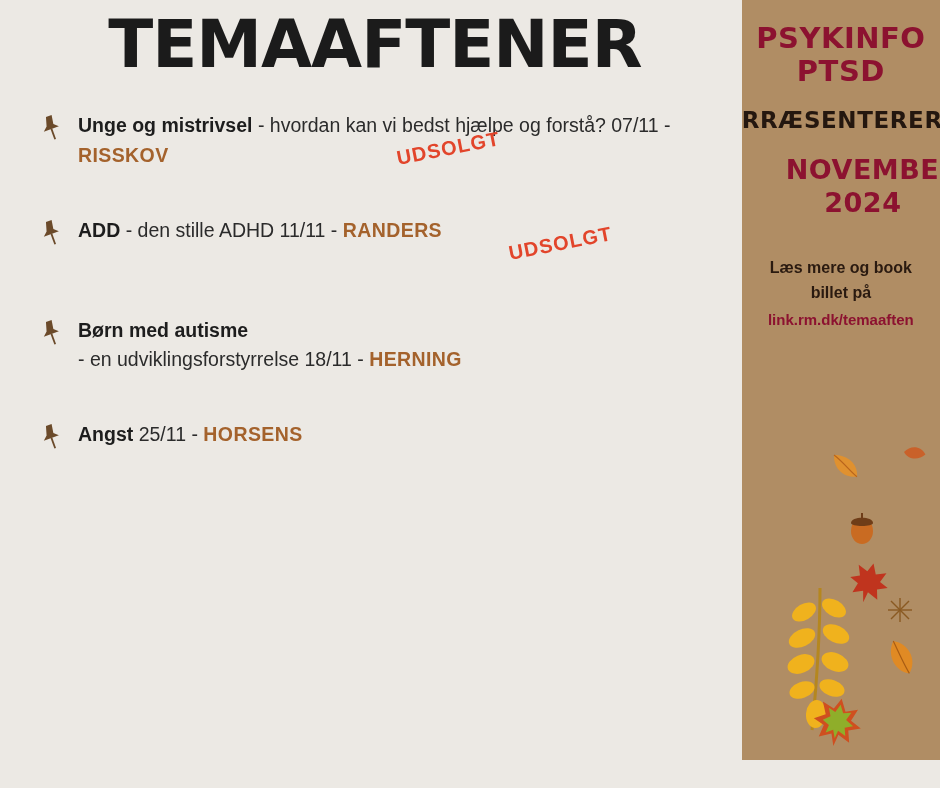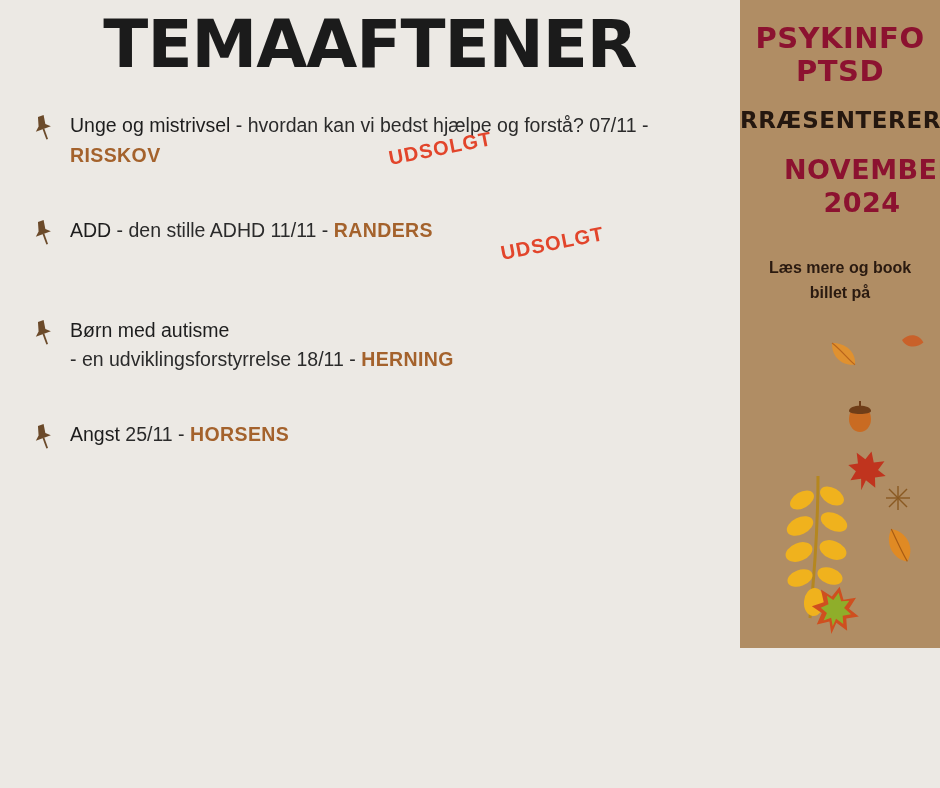--- a/index.html
+++ b/index.html
@@ -20,20 +20,21 @@
     background: #ece9e4;
     display: flex;
   }
   
   .left {
     position: relative;
     width: 740px;
     height: 788px;
     background: #ece9e4;
     box-sizing: border-box;
+    margin-left: 8px;
   }
   .title {
     margin: 0;
     padding: 10px 0 0 0;
     text-align: center;
     font-family: "DejaVu Sans", sans-serif;
     font-weight: bold;
     font-size: 66px;
     letter-spacing: -1px;
     color: #1b1b1b;
@@ -57,21 +58,21 @@
     width: 30px;
     height: 30px;
   }
   .ev-line {
     font-size: 19.5px;
     line-height: 1.5;
     color: #2b2b2b;
     font-family: "Liberation Sans", sans-serif;
   }
   .ev-title {
-    font-weight: normal;
+    font-weight: bold;
     color: #1d1d1d;
   }
   .ev-place {
     color: #a4622c;
     font-weight: bold;
     letter-spacing: 0.4px;
   }
   .sold {
     position: absolute;
     color: #e2452b;
@@ -81,21 +82,21 @@
     transform: rotate(-11deg);
     font-family: "Liberation Sans", sans-serif;
   }
   .sold-1 { left: 388px; top: 26px; }
   .sold-2 { left: 500px; top: 16px; }
 
   
   .right {
     position: relative;
     width: 200px;
-    height: 648px;
+    height: 760px;
     background: #b08d64;
     text-align: center;
     box-sizing: border-box;
     padding-top: 22px;
     overflow: hidden;
   }
   .brand {
     font-family: "DejaVu Sans", sans-serif;
     font-weight: bold;
     font-size: 29px;
@@ -224,20 +225,21 @@
       <div>PSYKINFO</div>
       <div>PTSD</div>
     </div>
     <div class="presents">RRÆSENTERER</div>
     <div class="month">
       <div>NOVEMBER</div>
       <div>2024</div>
     </div>
     <div class="booking">
       <span>Læs mere og book billet på</span>
+      <span class="link">link.rm.dk/temaaften</span>
     </div>
 
     <svg class="leaves" viewBox="0 0 200 330">
 
       <g transform="translate(92,25) rotate(25)">
         <path d="M0 0 C12 -6 26 -2 30 10 C20 16 6 14 0 0 Z" fill="#e0912f"></path>
         <path d="M0 0 C10 2 22 8 30 10" stroke="#b8641c" stroke-width="1.2" fill="none"></path>
       </g>
       <g transform="translate(162,22) rotate(-15)">
         <path d="M0 0 C8 -5 18 -2 20 8 C12 12 2 9 0 0 Z" fill="#c9612a"></path>

